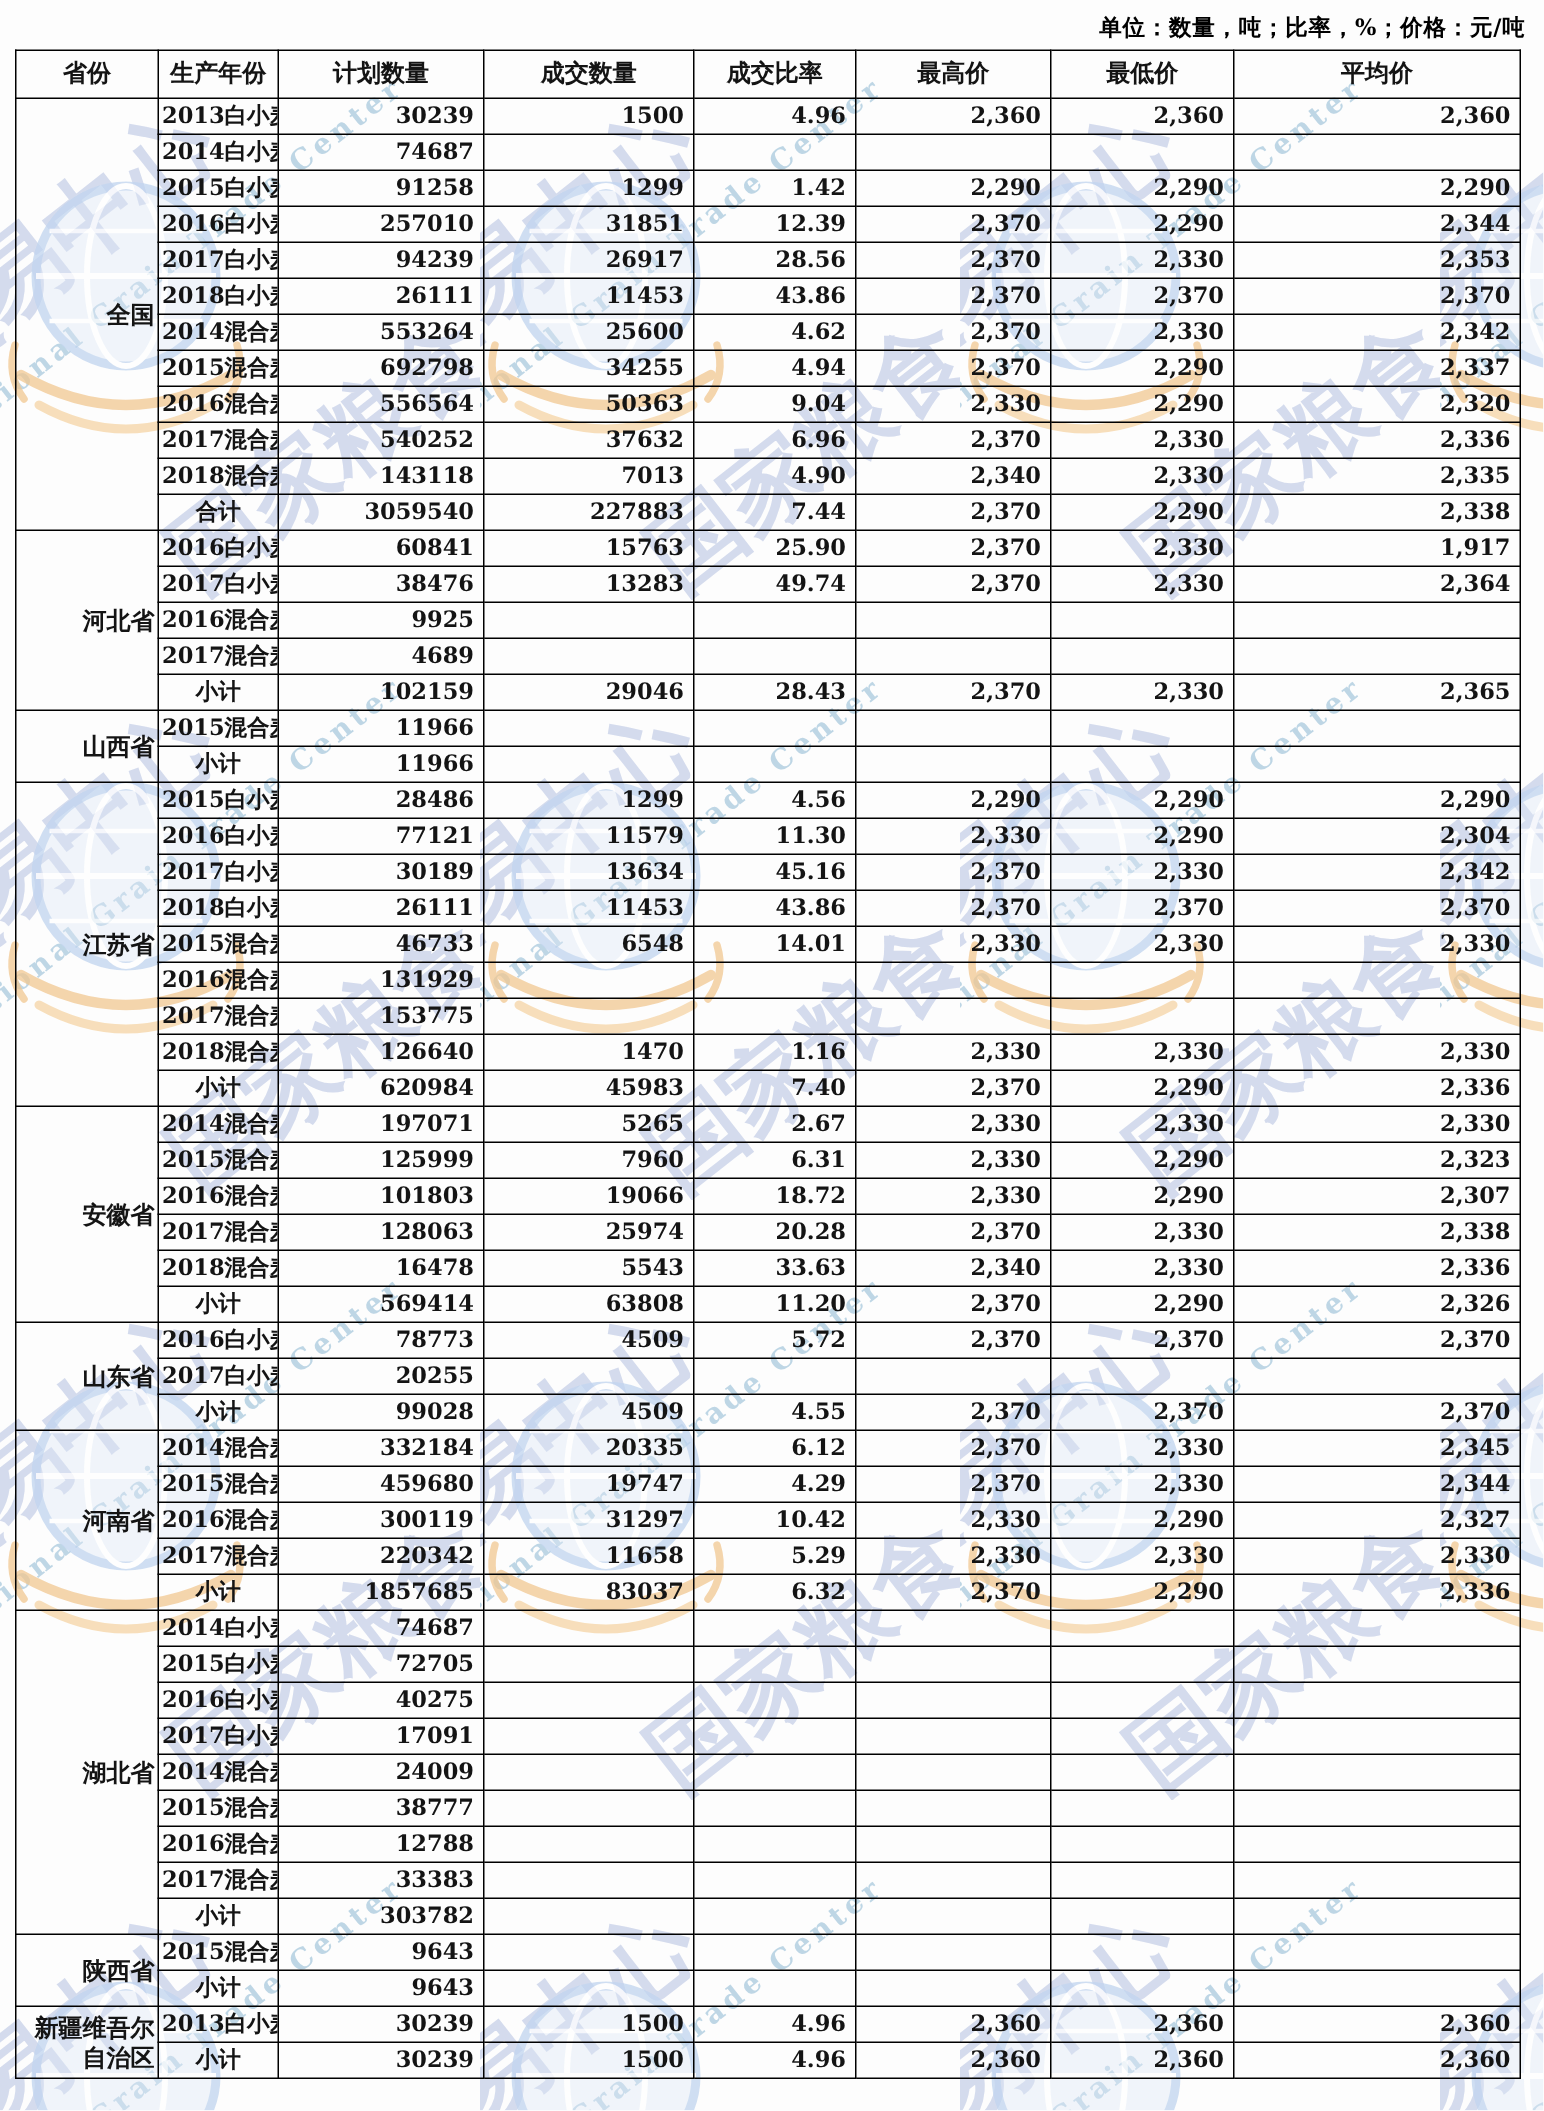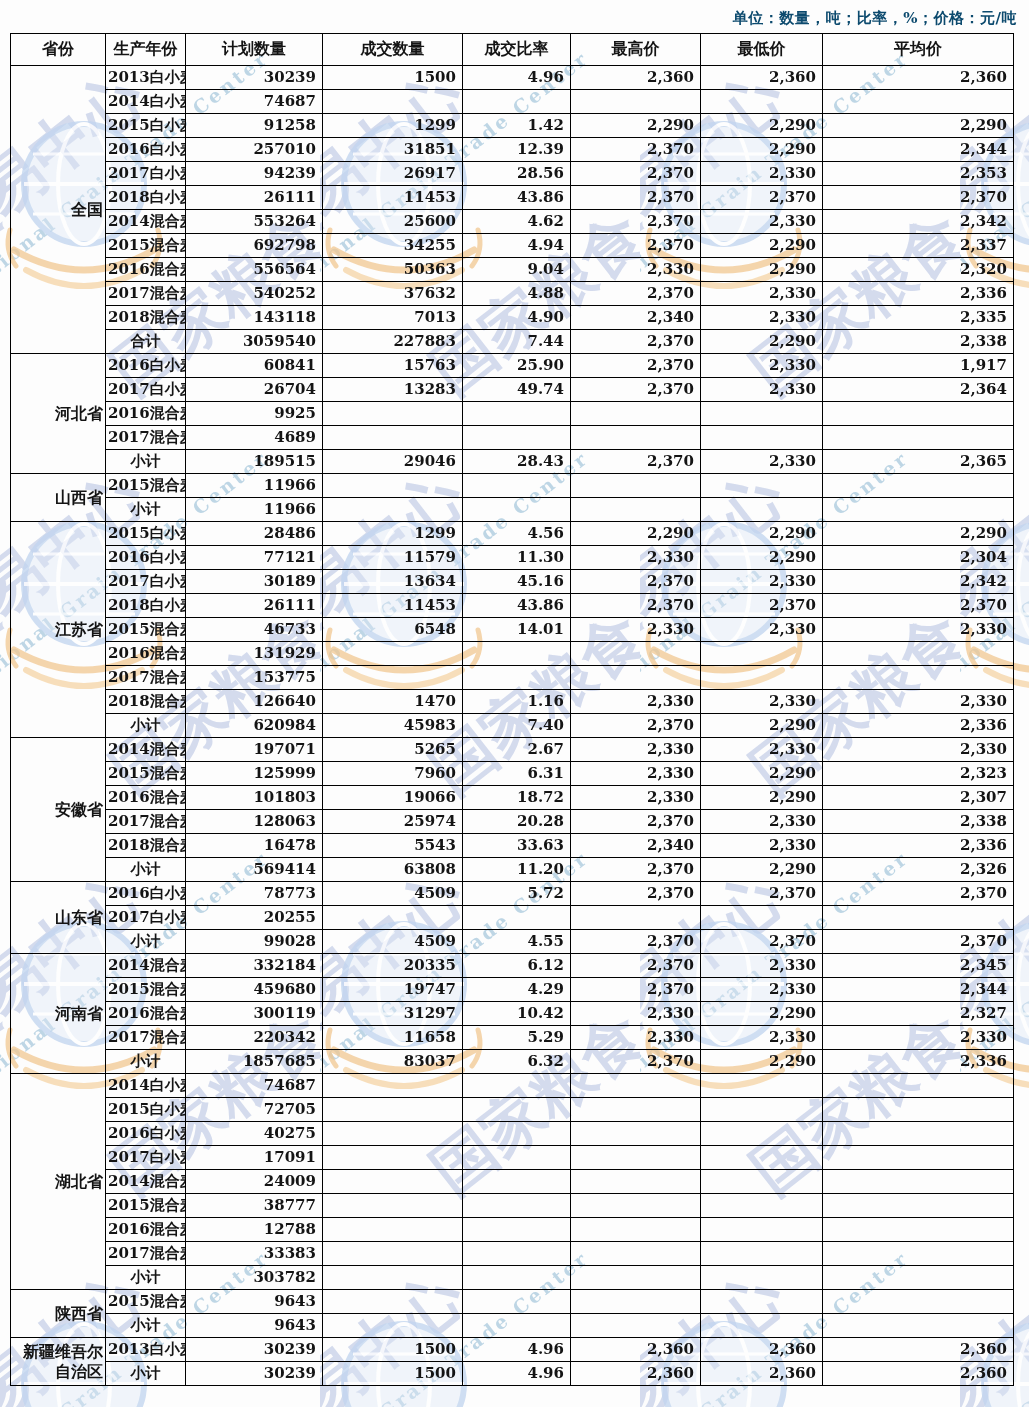--- a/index.html
+++ b/index.html
@@ -4,21 +4,21 @@
 <style>
   html,body{margin:0;padding:0;background:#fdfdfd;}
   .page{
     position:relative;width:1029px;height:1407px;overflow:hidden;
     font-family:"DejaVu Serif","Liberation Serif",serif;color:#111;
     background:#fdfdfd;
   }
   .watermark{position:absolute;left:0;top:0;width:1029px;height:1407px;z-index:0;}
   .unit-note{
     position:absolute;top:9px;right:12px;z-index:2;
-    font-size:15px;font-weight:600;letter-spacing:.5px;color:#0c4a6e;
+    font-size:15px;font-weight:600;letter-spacing:.5px;color:#000000;
   }
   table.grid{
     position:absolute;left:10px;top:33px;z-index:1;
     width:1003px;border-collapse:collapse;table-layout:fixed;
     background:transparent;
   }
   .grid th,.grid td{
     border:1px solid #000;padding:0 6px;overflow:hidden;
     white-space:nowrap;color:#141414;
   }
@@ -172,21 +172,21 @@
           <td class="num">50363</td>
           <td class="num">9.04</td>
           <td class="num">2,330</td>
           <td class="num">2,290</td>
           <td class="num">2,320</td>
         </tr>
         <tr>
           <td class="year-cell">2017混合麦</td>
           <td class="num">540252</td>
           <td class="num">37632</td>
-          <td class="num">4.88</td>
+          <td class="num">6.96</td>
           <td class="num">2,370</td>
           <td class="num">2,330</td>
           <td class="num">2,336</td>
         </tr>
         <tr>
           <td class="year-cell">2018混合麦</td>
           <td class="num">143118</td>
           <td class="num">7013</td>
           <td class="num">4.90</td>
           <td class="num">2,340</td>
@@ -207,21 +207,21 @@
           <td class="year-cell">2016白小麦</td>
           <td class="num">60841</td>
           <td class="num">15763</td>
           <td class="num">25.90</td>
           <td class="num">2,370</td>
           <td class="num">2,330</td>
           <td class="num">1,917</td>
         </tr>
         <tr>
           <td class="year-cell">2017白小麦</td>
-          <td class="num">26704</td>
+          <td class="num">38476</td>
           <td class="num">13283</td>
           <td class="num">49.74</td>
           <td class="num">2,370</td>
           <td class="num">2,330</td>
           <td class="num">2,364</td>
         </tr>
         <tr>
           <td class="year-cell">2016混合麦</td>
           <td class="num">9925</td>
           <td class="num"></td>
@@ -234,21 +234,21 @@
           <td class="year-cell">2017混合麦</td>
           <td class="num">4689</td>
           <td class="num"></td>
           <td class="num"></td>
           <td class="num"></td>
           <td class="num"></td>
           <td class="num"></td>
         </tr>
         <tr>
           <td class="year-cell">小计</td>
-          <td class="num">189515</td>
+          <td class="num">102159</td>
           <td class="num">29046</td>
           <td class="num">28.43</td>
           <td class="num">2,370</td>
           <td class="num">2,330</td>
           <td class="num">2,365</td>
         </tr>
         <tr>
           <td rowspan="2" class="province-cell">山西省</td>
           <td class="year-cell">2015混合麦</td>
           <td class="num">11966</td>

